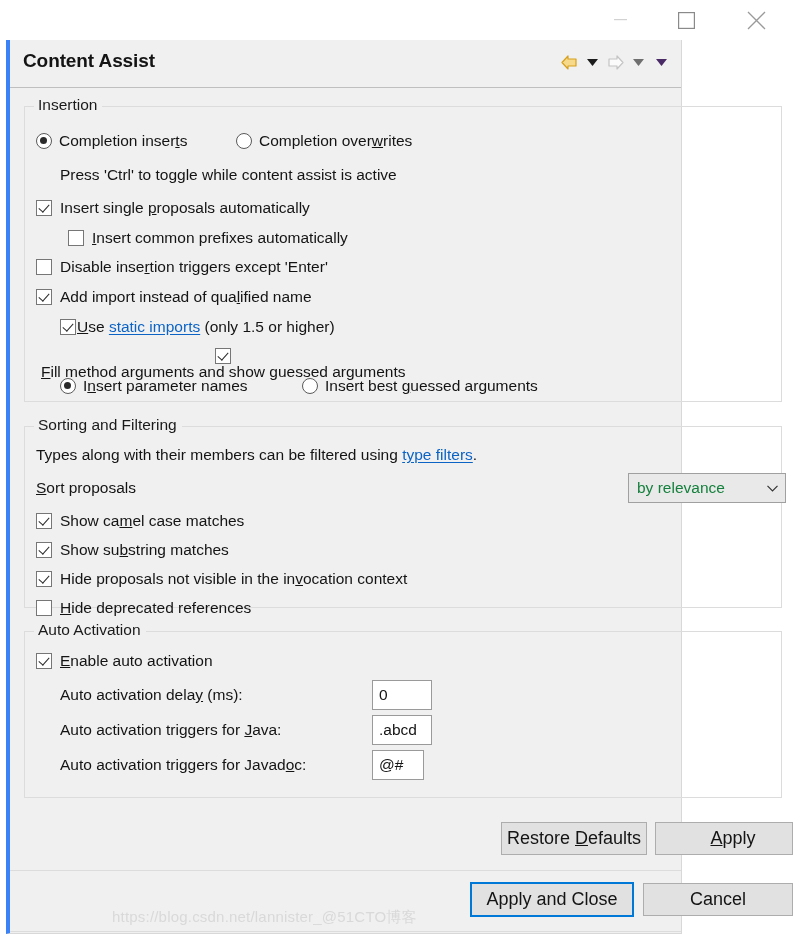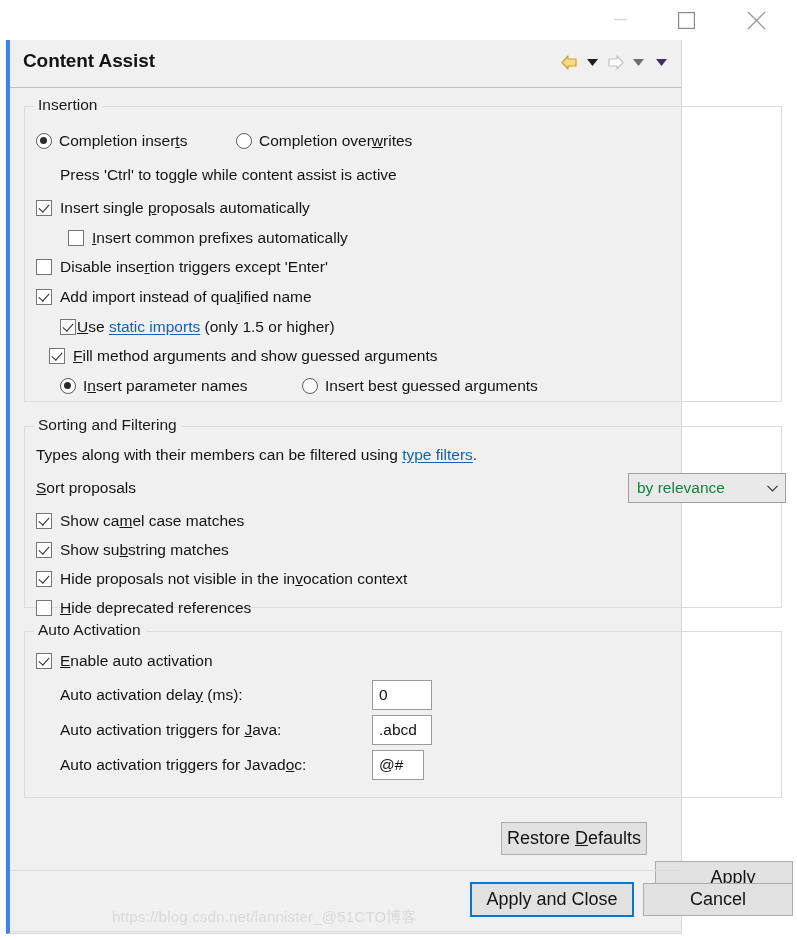--- a/index.html
+++ b/index.html
@@ -316,21 +316,21 @@
         <span class="cb-gap"></span>
         <span class="lbl"><span>Add import instead of qua</span><span class="u">l</span><span>ified name</span></span>
       </div>
 
       <div class="row" style="left:35px; top:212px;">
         <span class="cb checked"></span>
         <span class="cb-gap-tight"></span>
         <span class="lbl"><span class="u">U</span><span>se </span><span class="link">static imports</span><span> (only 1.5 or higher)</span></span>
       </div>
 
-      <div class="row" style="left:24px; top:241px;">
+      <div class="row" style="left:16px; top:241px;flex-direction:column;">
         <span class="cb checked"></span>
         <span class="cb-gap"></span>
         <span class="lbl"><span></span><span class="u">F</span><span>ill method arguments and show guessed arguments</span></span>
       </div>
 
       <div class="row" style="left:35px; top:271px;">
         <span class="rb sel"></span>
         <span class="rb-gap"></span>
         <span class="lbl"><span>I</span><span class="u">n</span><span>sert parameter names</span></span>
       </div>
@@ -410,21 +410,21 @@
         <span class="lbl"><span>Auto activation triggers for Javad</span><span class="u">o</span><span>c:</span></span>
       </div>
       <div class="tfield" style="left:347px; top:118px; width:52px;">
         <span>@#</span>
       </div>
     </div>
 
     <div class="btn" style="left:491px; top:782px; width:146px; height:33px;">
       <span><span>Restore </span><span class="u">D</span><span>efaults</span></span>
     </div>
-    <div class="btn" style="left:645px; top:821px; width:138px; height:33px;padding-left:18px;">
+    <div class="btn" style="left:645px; top:782px; width:138px; height:33px;padding-left:18px;">
       <span><span></span><span class="u">A</span><span>pply</span></span>
     </div>
 
     <div class="sep" style="top:830px;"></div>
 
     <div class="btn focus" style="left:460px; top:842px; width:164px; height:35px;">
       <span>Apply and Close</span>
     </div>
     <div class="btn" style="left:633px; top:843px; width:150px; height:33px;">
       <span>Cancel</span>

